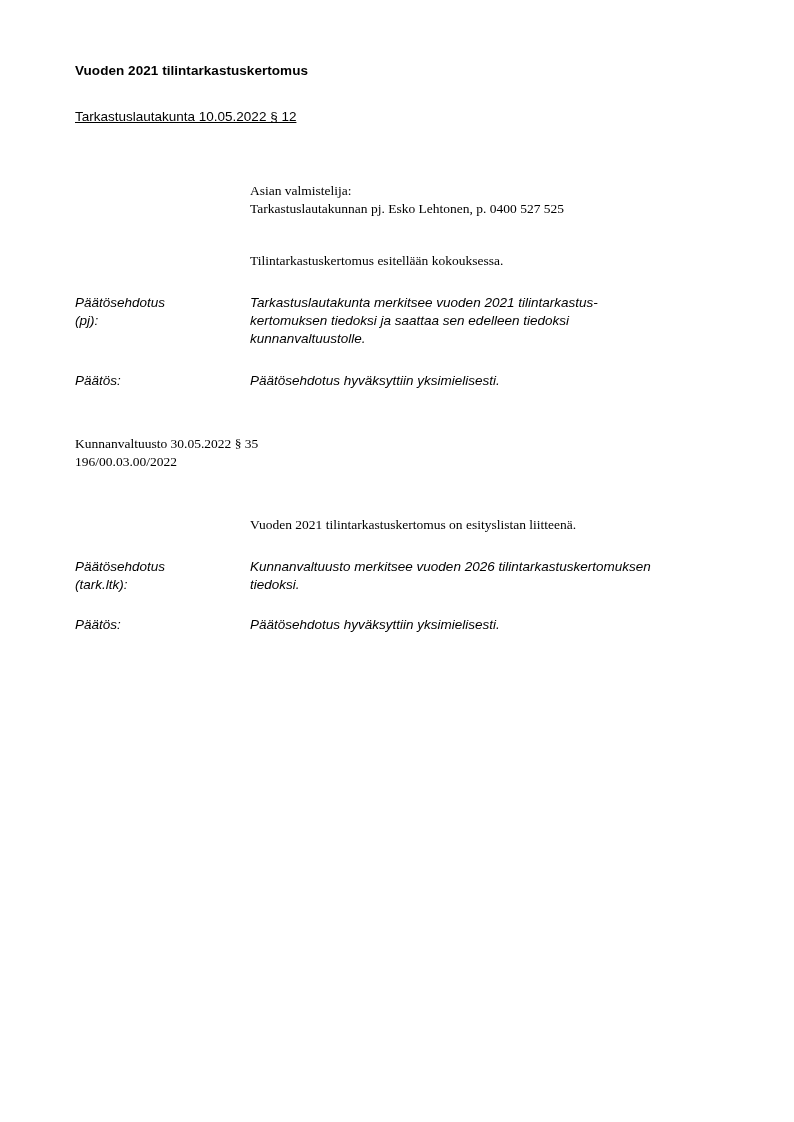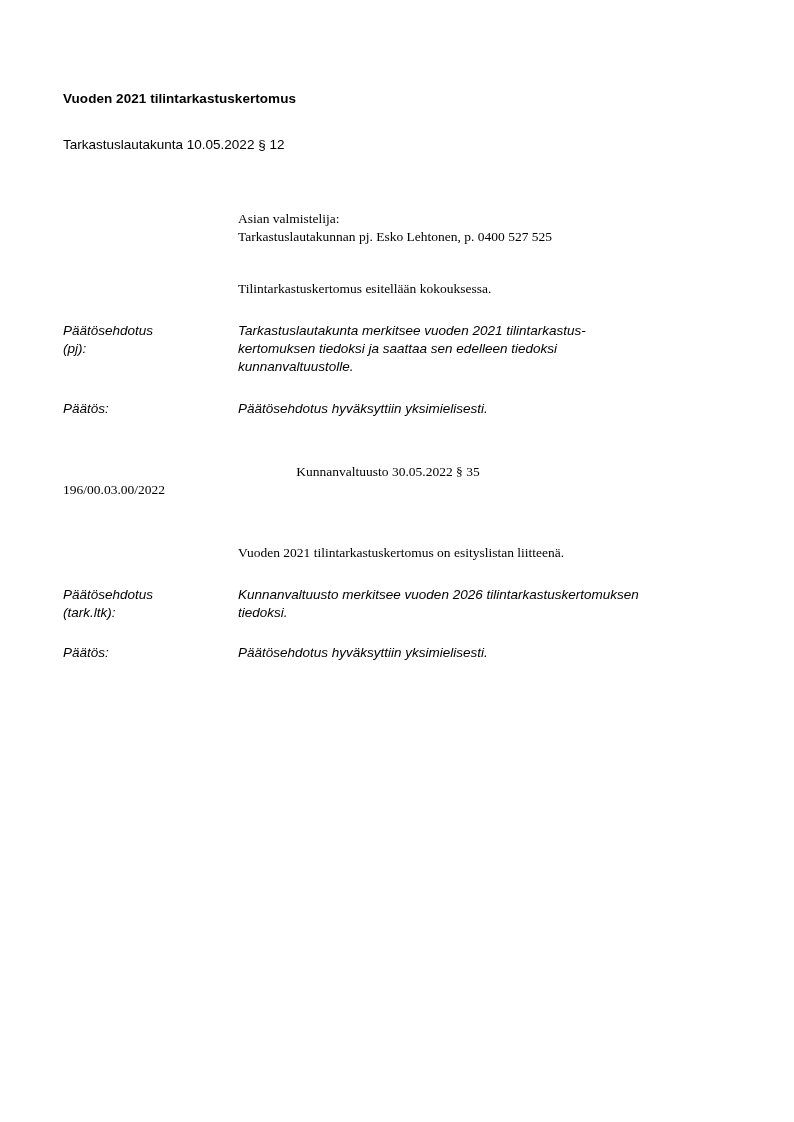--- a/index.html
+++ b/index.html
@@ -18,36 +18,36 @@
   .page {
     position: absolute;
     top: 0;
     left: 0;
     width: 794px;
     height: 1122px;
     background: #ffffff;
   }
   .doc {
     position: absolute;
-    left: 63px;
+    left: 75px;
     top: 62px;
     width: 650px;
-    margin-top: 28px;
   }
   .title {
     font-size: 13.5px;
     font-weight: bold;
     line-height: 17px;
     margin: 0 0 0 0;
     letter-spacing: 0.05px;
   }
   .meeting-line {
     font-size: 13.5px;
     line-height: 17px;
     margin-top: 29px;
+    text-decoration: underline;
   }
   .row {
     display: flex;
     align-items: flex-start;
     font-size: 13.5px;
     line-height: 18px;
     font-style: italic;
   }
   .label {
     width: 175px;
@@ -102,21 +102,21 @@
 
     <div class="sp-24"></div>
 
     <div class="row">
       <div class="label">Päätös:</div>
       <div class="value"> Päätösehdotus  hyväksyttiin  yksimielisesti.</div>
     </div>
 
     <div class="sp-45"></div>
 
-    <div class="indent-block" style="margin-left:0;text-align:center;">Kunnanvaltuusto  30.05.2022 § 35</div>
+    <div class="indent-block" style="margin-left:0;">Kunnanvaltuusto  30.05.2022 § 35</div>
     <div class="indent-block" style="margin-left:0;">196/00.03.00/2022</div>
 
     <div class="sp-45"></div>
 
     <div class="indent-block">Vuoden 2021 tilintarkastuskertomus  on esityslistan liitteenä.</div>
 
     <div class="sp-24"></div>
 
     <div class="row">
       <div class="label">Päätösehdotus

